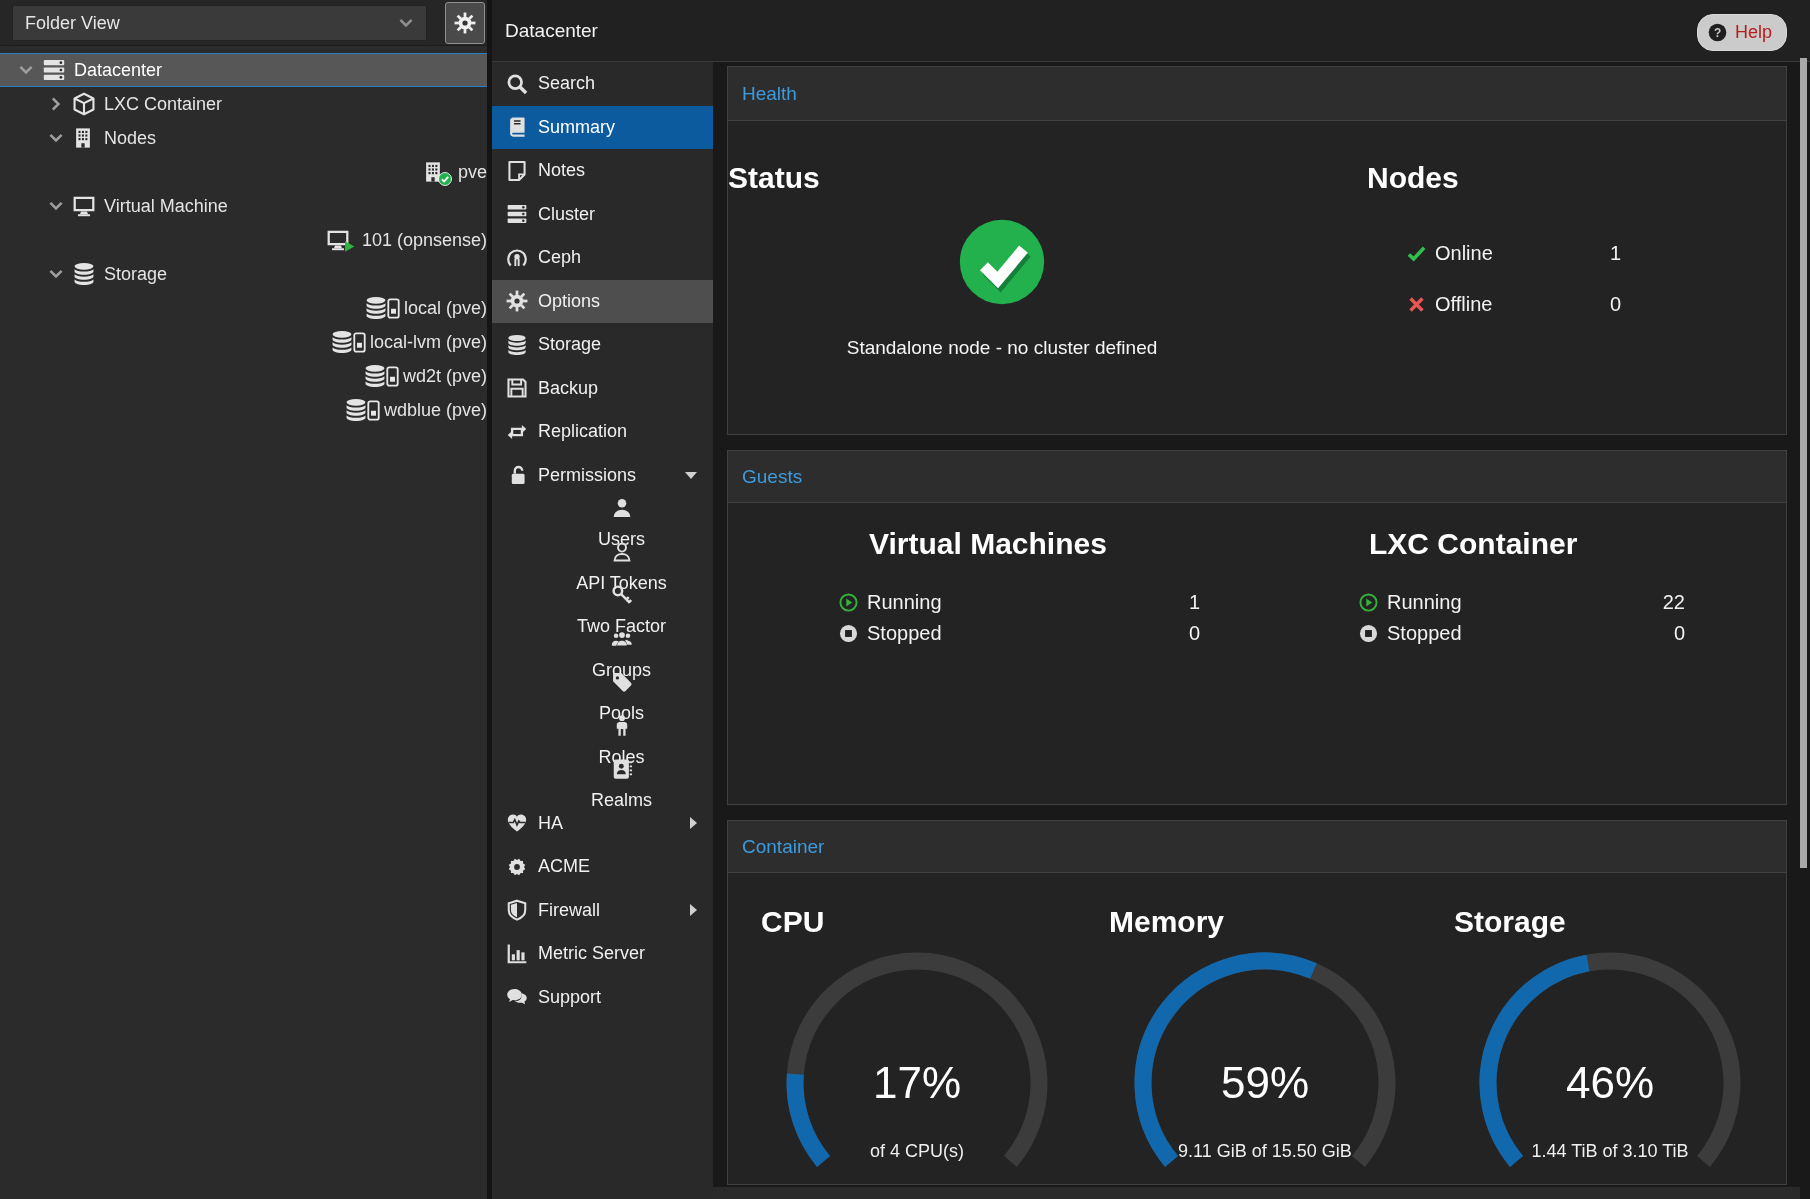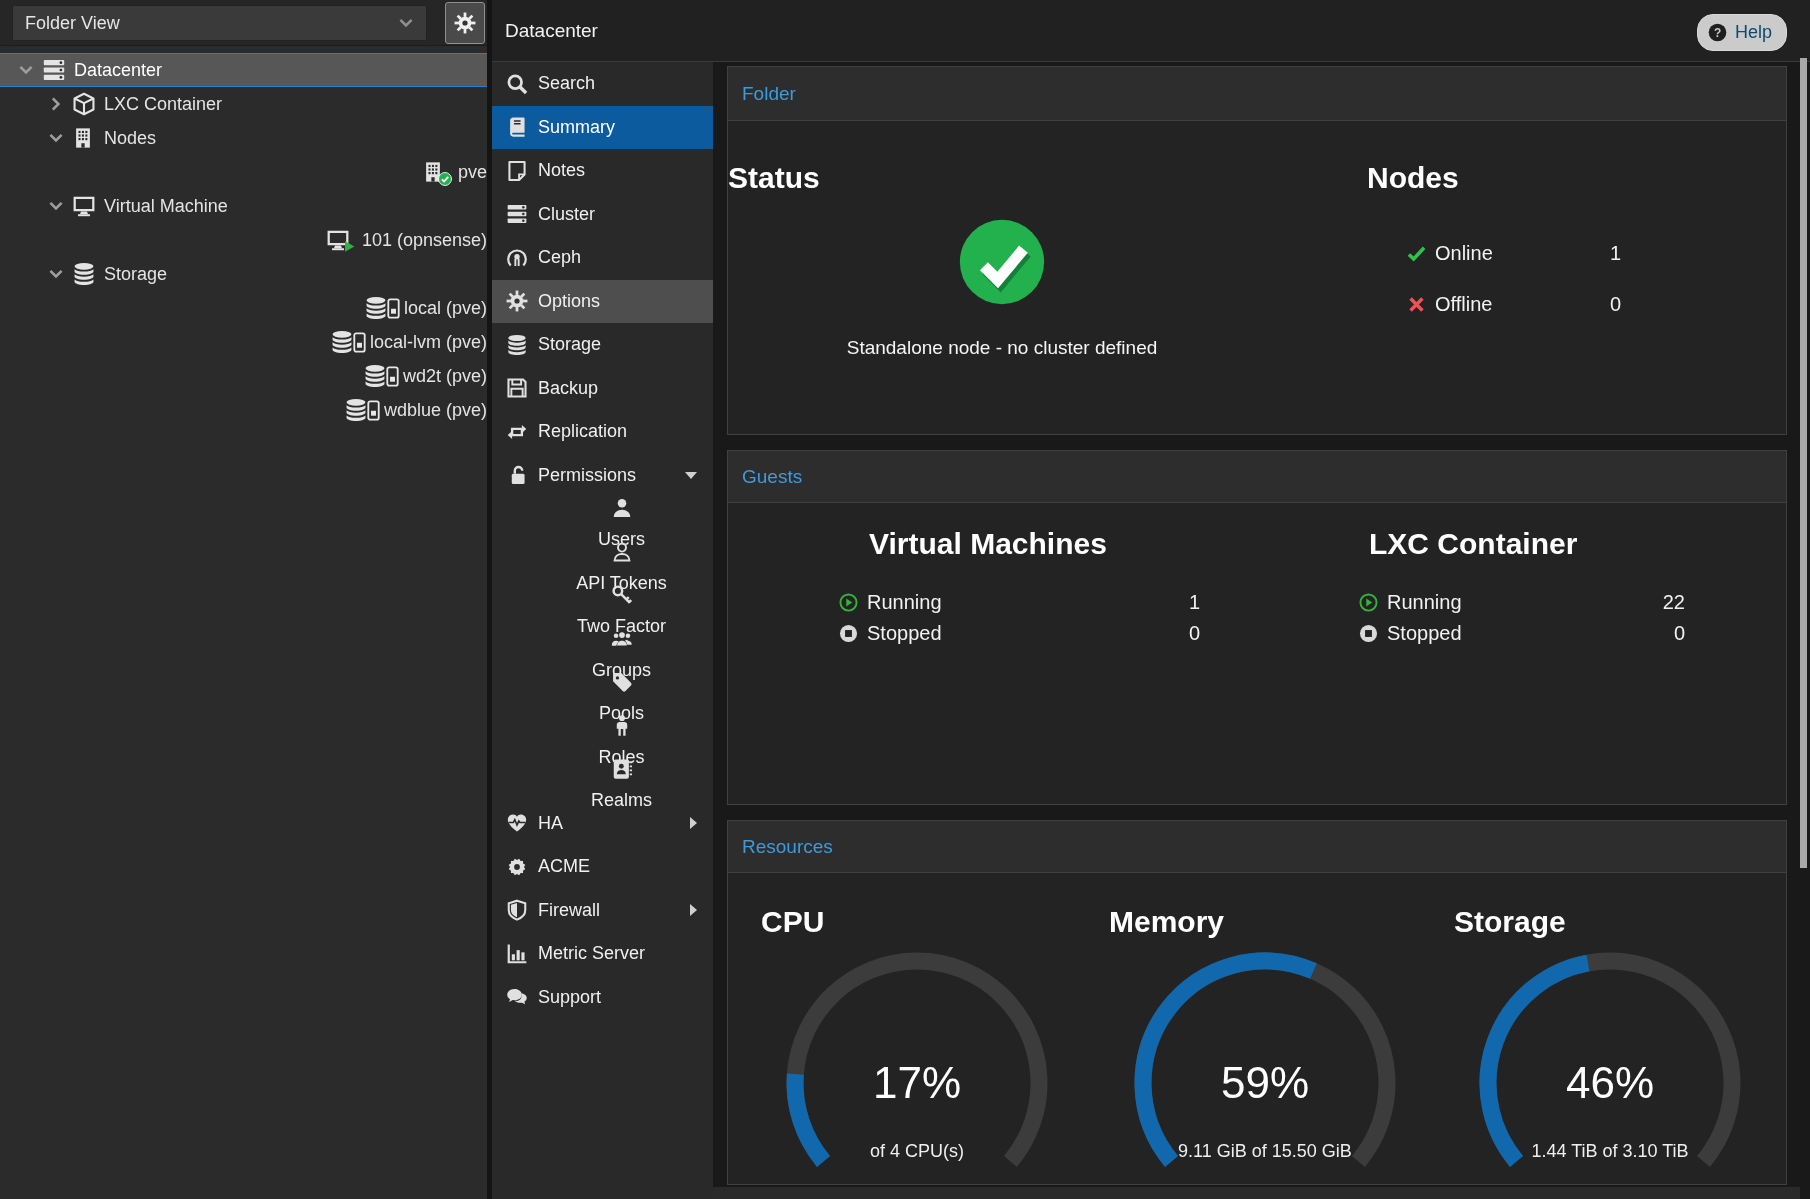--- a/index.html
+++ b/index.html
@@ -37,21 +37,21 @@
   .tic .badge.ply { right:-2px; bottom:-1px; width:13px; height:13px; }
   .tic .badge.drv { right:-4px; top:2px; width:13px; height:21px; }
 
   
   #content-header { position:absolute; left:492px; top:0; width:1318px; height:62px;
                     background:#212121; border-bottom:1px solid #3a3a3a; }
   #content-title { position:absolute; left:13px; top:0; height:62px; display:flex; align-items:center;
                    font-size:19px; color:#f2f2f2; }
   #help-btn { position:absolute; right:23px; top:14px; height:37px; padding:0 14px 0 10px;
               background:#cbcbcb; border:1px solid #d8d8d8; border-radius:16px;
-              display:flex; align-items:center; gap:8px; font-size:18px; color:#0c4a6e; cursor:pointer; }
+              display:flex; align-items:center; gap:8px; font-size:18px; color:#b91c1c; cursor:pointer; }
   #help-btn svg { width:19px; height:19px; }
 
   
   #menu { position:absolute; left:492px; top:62px; width:221px; height:1137px; background:#292929; }
   .mi { position:relative; height:43.5px; display:flex; align-items:center; gap:10px;
         padding-left:14px; font-size:18px; color:#f0f0f0; cursor:pointer;text-align:right; }
   .mi .ic { width:22px; height:22px; flex:none; color:#e0e0e0; }
   .mi.sub { padding-left:38px;flex-direction:column; }
   .mi.sel { background:#0d5b9f; color:#fff; }
   .mi.hov { background:#4e4e4e; }
@@ -595,21 +595,21 @@
         <svg class="ic">
           <use href="#s-comments"></use>
         </svg>
         <span>Support</span>
       </div>
   </nav>
 
   <main id="viewport">
 
     <section class="panel" id="panel-health">
-      <div class="phead">Folder</div>
+      <div class="phead">Health</div>
       <div class="pbody">
         <div class="hcol-status">
           <div class="col-title">Status</div>
           <svg id="big-check">
               <use href="#s-bigcheck"></use>
             </svg>
           <div id="status-msg">Standalone node - no cluster defined</div>
         </div>
         <div class="hcol-nodes">
           <div class="col-title">Nodes</div>
@@ -661,21 +661,21 @@
           <svg class="sic">
               <use href="#s-stopc"></use>
             </svg>
           <span class="rl">Stopped</span>
           <span class="rv">0</span>
         </div>
       </div>
     </section>
 
     <section class="panel" id="panel-resources">
-      <div class="phead h52">Resources</div>
+      <div class="phead h52">Container</div>
       <div class="pbody h52">
         <div class="gauge-col" style="left:33px">
           <div class="col-title">CPU</div>
           <div class="gauge-wrap">
             <svg width="300" height="235" viewBox="0 0 300 235">
               <path class="gtrack" d="M 56.54 214.42 A 122 122 0 1 1 243.46 214.42"></path>
                 <path class="gprog" d="M 56.54 214.42 A 122 122 0 0 1 28.33 127.06"></path>
             </svg>
             <div class="gpct">17%</div>
             <div class="gcaption">of 4 CPU(s)</div>

